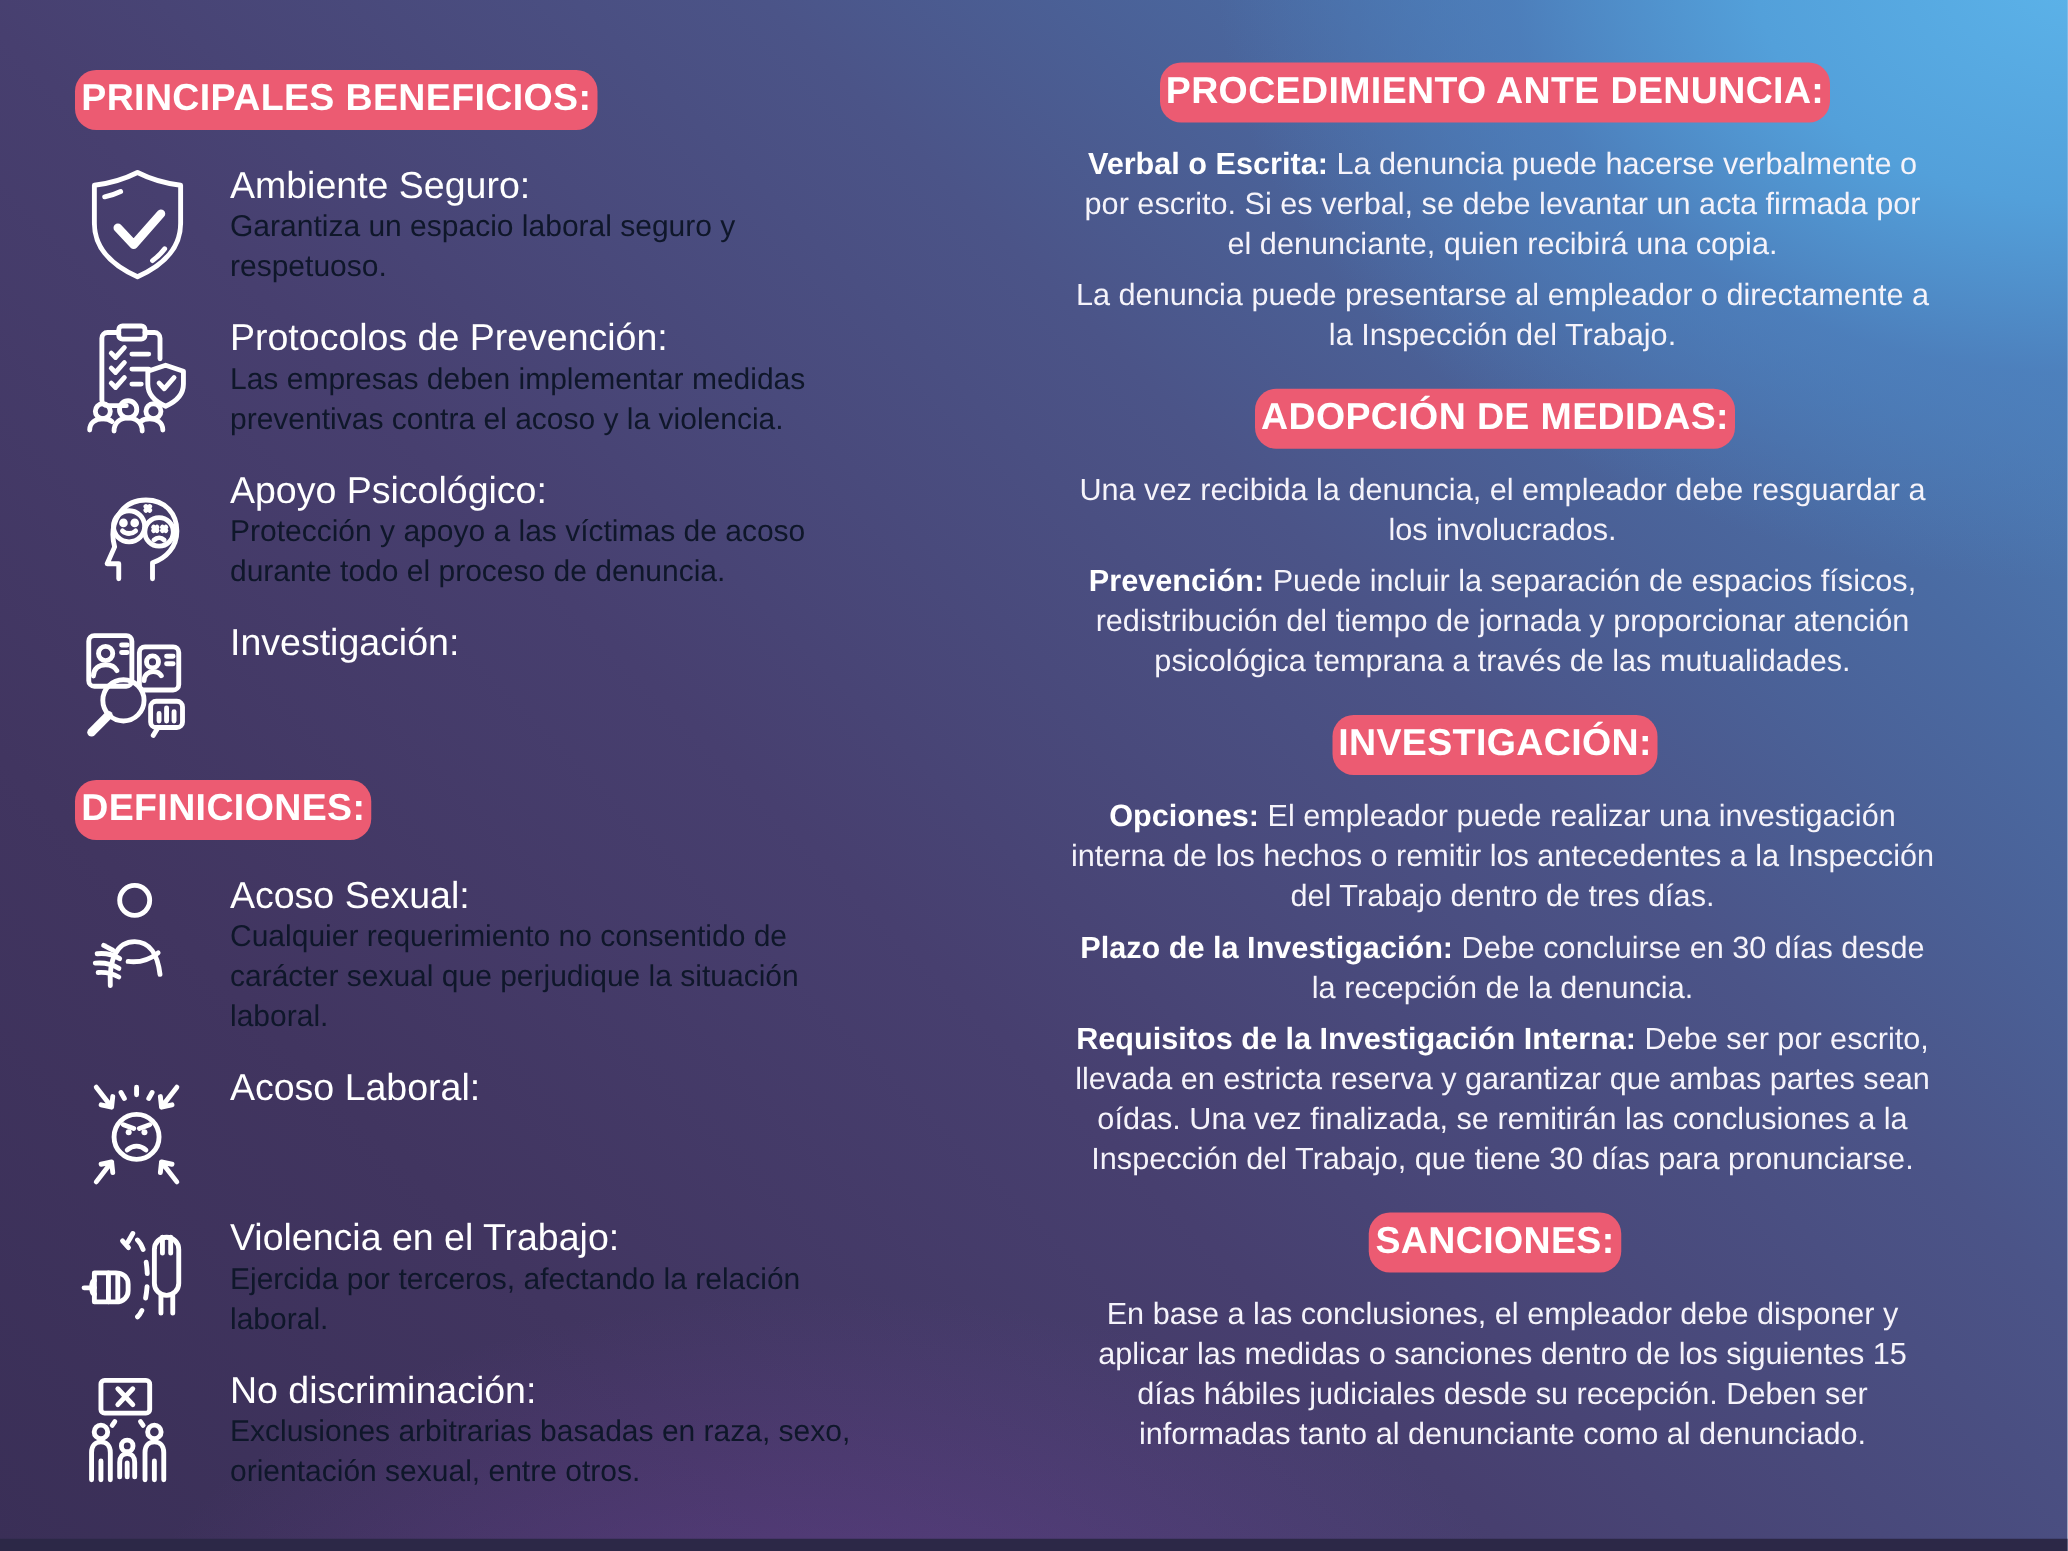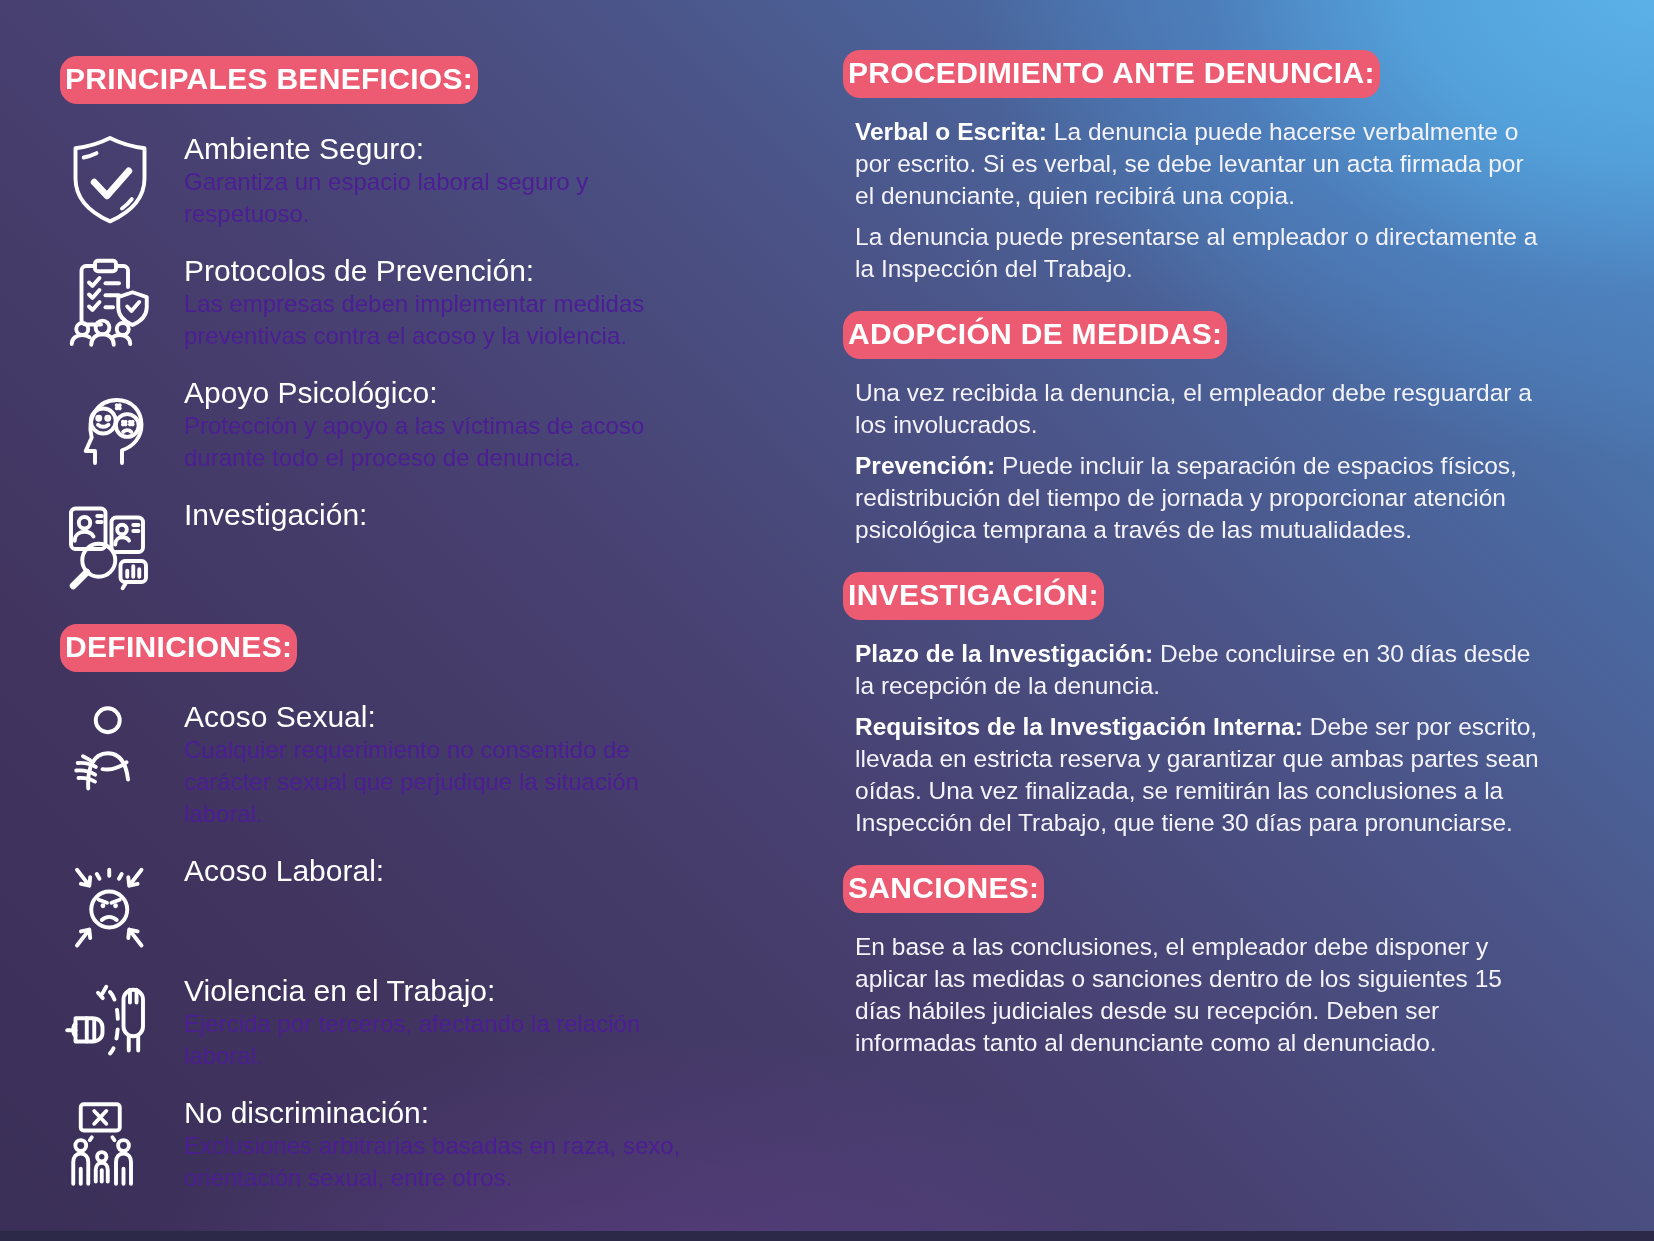--- a/index.html
+++ b/index.html
@@ -19,24 +19,24 @@
     display:inline-block;background:#ec5b72;color:#fff;font-weight:700;
     font-size:30px;line-height:1.1;letter-spacing:.3px;
     padding:6px 5px 9px;border-radius:17px;
   }
   
   .items{margin-top:28px;display:flex;flex-direction:column;gap:24px;}
   .item{display:flex;gap:24px;align-items:flex-start;}
   .ico{width:100px;flex:0 0 100px;display:flex;justify-content:center;}
   .ico svg{display:block;}
   .item-title{font-size:30px;font-weight:400;line-height:34px;}
-  .item-text{font-size:24px;line-height:32px;max-width:505px;color:#4c1d95;}
+  .item-text{font-size:24px;line-height:32px;max-width:505px;color:#0f172a;}
   .lsec + .lsec{margin-top:30px;}
   
-  .rsec{margin-bottom:26px;}
+  .rsec{margin-bottom:26px;text-align:center;}
   .rsec .badge{margin-bottom:18px;}
   .para{margin:0 0 9px 12px;font-size:24.5px;line-height:32px;max-width:700px;color:#f5f3fa;}
   .para .lead{font-weight:700;color:#ffffff;}
   svg .st{stroke:#fff;stroke-width:2.6;fill:none;stroke-linecap:round;stroke-linejoin:round;}
   svg .thick{stroke:#fff;stroke-width:4.6;fill:none;stroke-linecap:round;stroke-linejoin:round;}
   svg .dot{fill:#fff;stroke:none;}
 </style>
 </head>
 <body>
 
@@ -233,20 +233,21 @@
   </section>
 
   <section class="rsec">
     <div class="badge">ADOPCIÓN DE MEDIDAS:</div>
     <p class="para"><span>Una vez recibida la denuncia, el empleador debe resguardar a los involucrados.</span></p>
     <p class="para"><span class="lead">Prevención:</span> <span>Puede incluir la separación de espacios físicos, redistribución del tiempo de jornada y proporcionar atención psicológica temprana a través de las mutualidades.</span></p>
   </section>
 
   <section class="rsec">
     <div class="badge">INVESTIGACIÓN:</div>
+    <p class="para"><span class="lead">Opciones:</span> <span>El empleador puede realizar una investigación interna de los hechos o remitir los antecedentes a la Inspección del Trabajo dentro de tres días.</span></p>
     <p class="para"><span class="lead">Plazo de la Investigación:</span> <span>Debe concluirse en 30 días desde la recepción de la denuncia.</span></p>
     <p class="para"><span class="lead">Requisitos de la Investigación Interna:</span> <span>Debe ser por escrito, llevada en estricta reserva y garantizar que ambas partes sean oídas. Una vez finalizada, se remitirán las conclusiones a la Inspección del Trabajo, que tiene 30 días para pronunciarse.</span></p>
   </section>
 
   <section class="rsec">
     <div class="badge">SANCIONES:</div>
     <p class="para"><span>En base a las conclusiones, el empleador debe disponer y aplicar las medidas o sanciones dentro de los siguientes 15 días hábiles judiciales desde su recepción. Deben ser informadas tanto al denunciante como al denunciado.</span></p>
   </section>
 
 </div>

